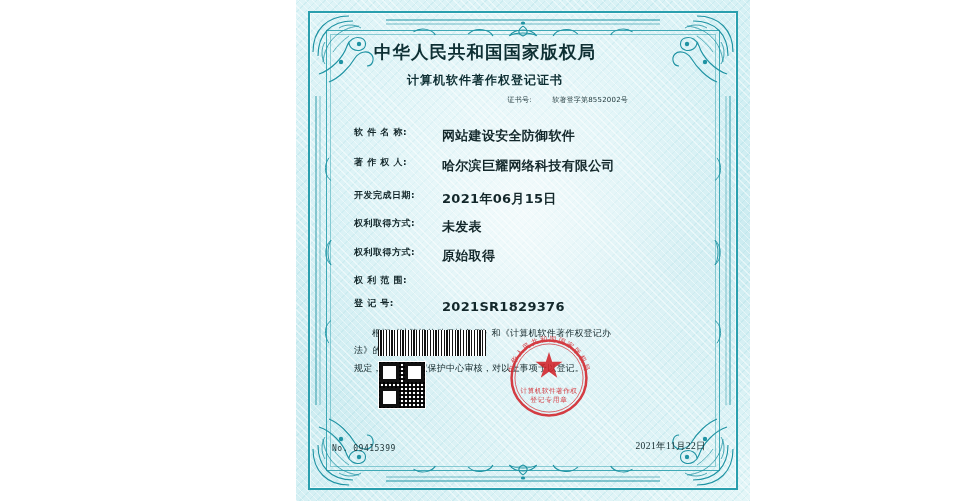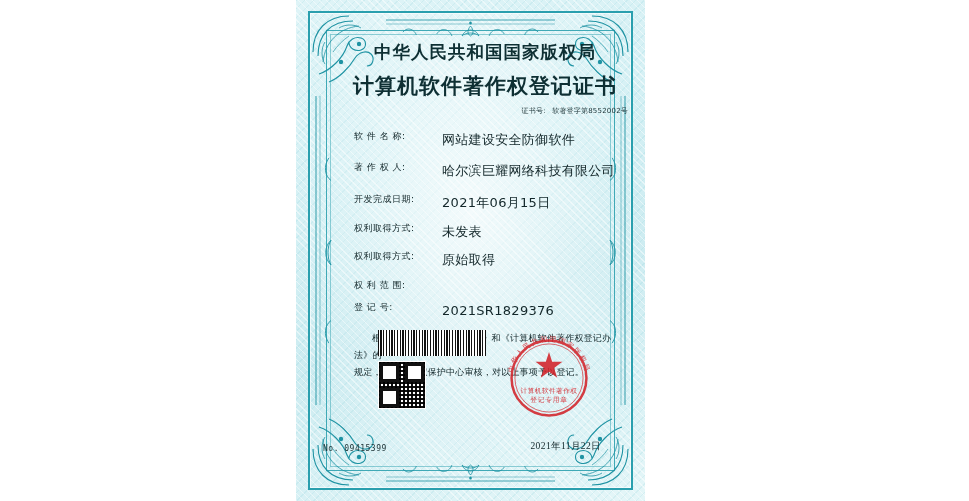--- a/index.html
+++ b/index.html
@@ -17,21 +17,21 @@
     position: relative;
     width: 969px;
     height: 501px;
     background: #ffffff;
   }
   
   .cert {
     position: absolute;
     left: 296px;
     top: 0px;
-    width: 349px;
+    width: 454px;
     height: 501px;
     background: linear-gradient(160deg, #dff4f7 0%, #d4f0f4 35%, #cdecf1 60%, #e4f6f8 100%);
     overflow: hidden;
   }
   
   .cert .texture {
     position: absolute;
     inset: 0;
     background-image:
       repeating-linear-gradient(45deg, rgba(255,255,255,0.55) 0px, rgba(255,255,255,0.55) 1px, rgba(255,255,255,0) 1px, rgba(255,255,255,0) 5px),
@@ -107,41 +107,42 @@
     font-family: "DejaVu Sans", sans-serif;
     font-size: 17.5px;
     font-weight: bold;
     color: #0e2f33;
     letter-spacing: 1px;
     line-height: 1.25;
     margin-top: 6px;
   }
   .title-2 {
     font-family: "DejaVu Sans", sans-serif;
-    font-size: 21px;
+    font-size: 12px;
     font-weight: bold;
     color: #0e2f33;
     letter-spacing: 1px;
     line-height: 1.25;
     margin-top: 9px;
   }
   .cert-no-row {
     margin-top: 7px;
     text-align: right;
     font-family: "DejaVu Sans", sans-serif;
     font-size: 7px;
     color: #22393c;
     letter-spacing: 0.2px;
     padding-right: 2px;
   }
-  .cert-no-row .lbl { margin-right: 4px; }
+  .cert-no-row .lbl { margin-right: 18px; }
 
   .fields {
-    margin-top: 14px;
+    margin-top: 21px;
     padding-left: 14px;
+    font-weight: bold;
   }
   .field-row {
     display: flex;
     align-items: flex-start;
     margin-bottom: 9px;
   }
   .field-label {
     flex: 0 0 88px;
     font-family: "DejaVu Sans", sans-serif;
     font-size: 9px;
@@ -229,21 +230,21 @@
     left: 205px;
     top: 330px;
     width: 96px;
     height: 96px;
   }
   .seal svg { width: 96px; height: 96px; display: block; opacity: 0.88; }
 
   
   .footer {
     position: absolute;
-    left: 27px;
+    left: 36px;
     right: 44px;
     bottom: 48px;
     display: flex;
     justify-content: space-between;
     align-items: flex-end;
     text-align: center;
   }
   .footer-no {
     font-family: "DejaVu Sans Mono", monospace;
     font-size: 8px;

